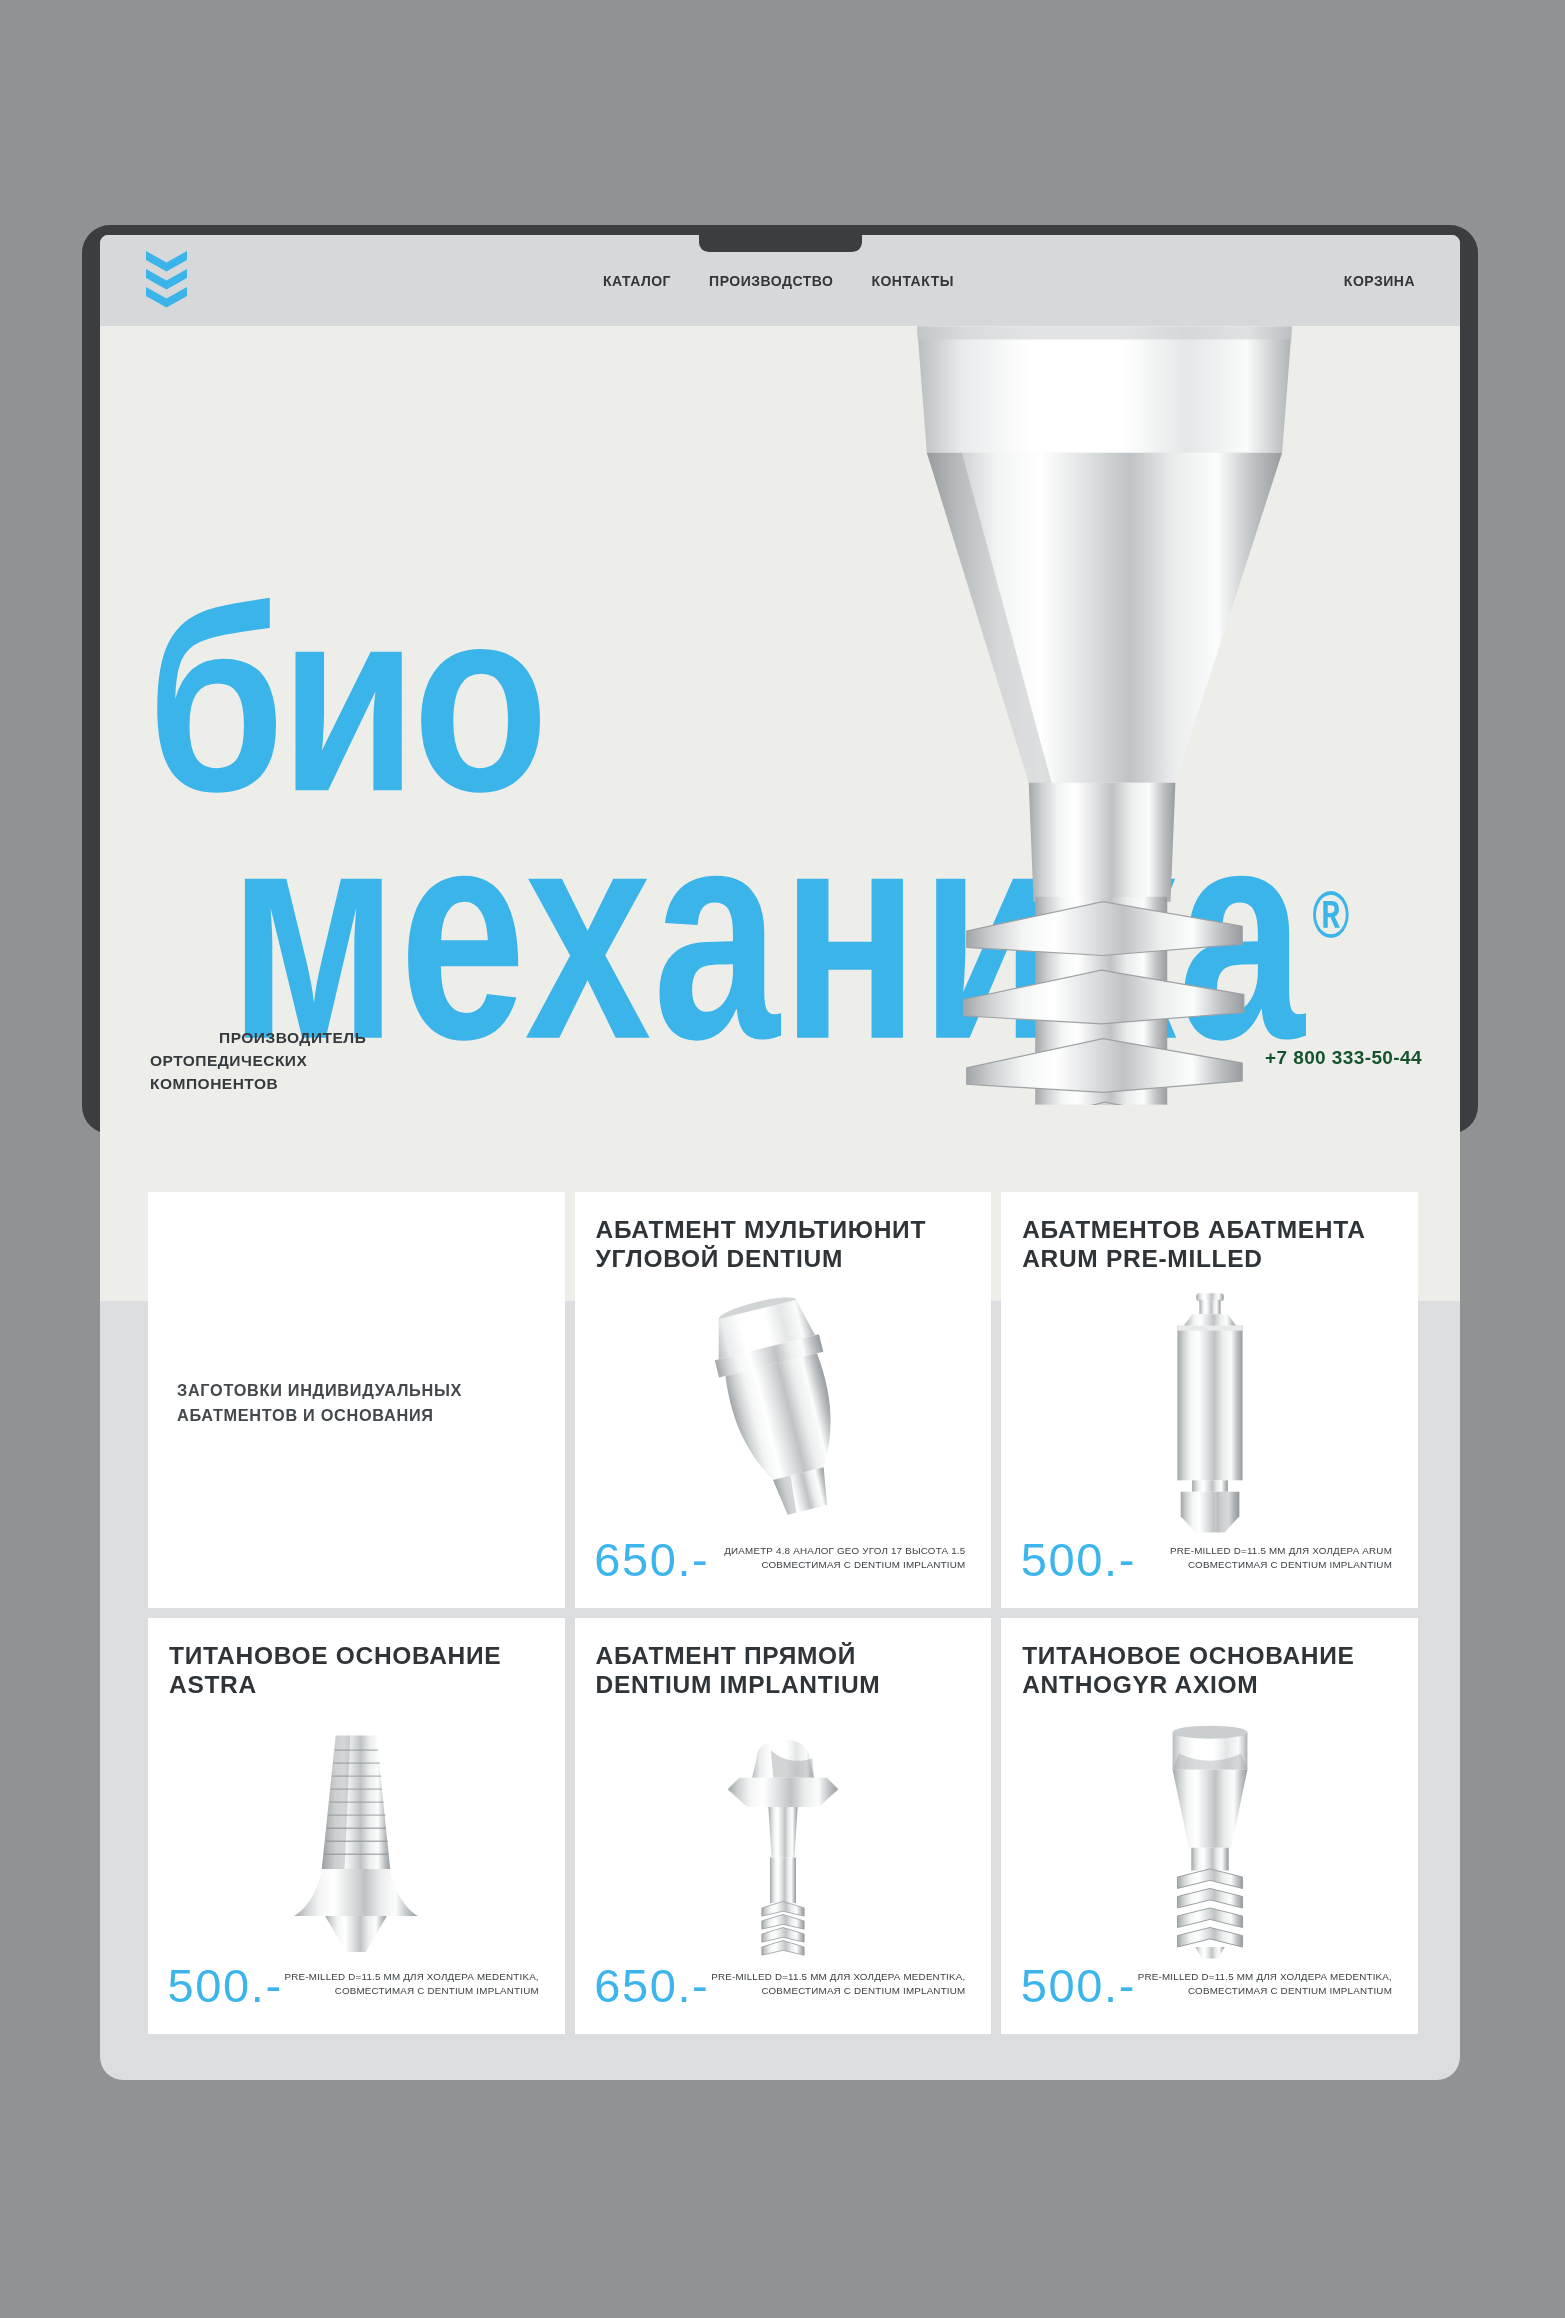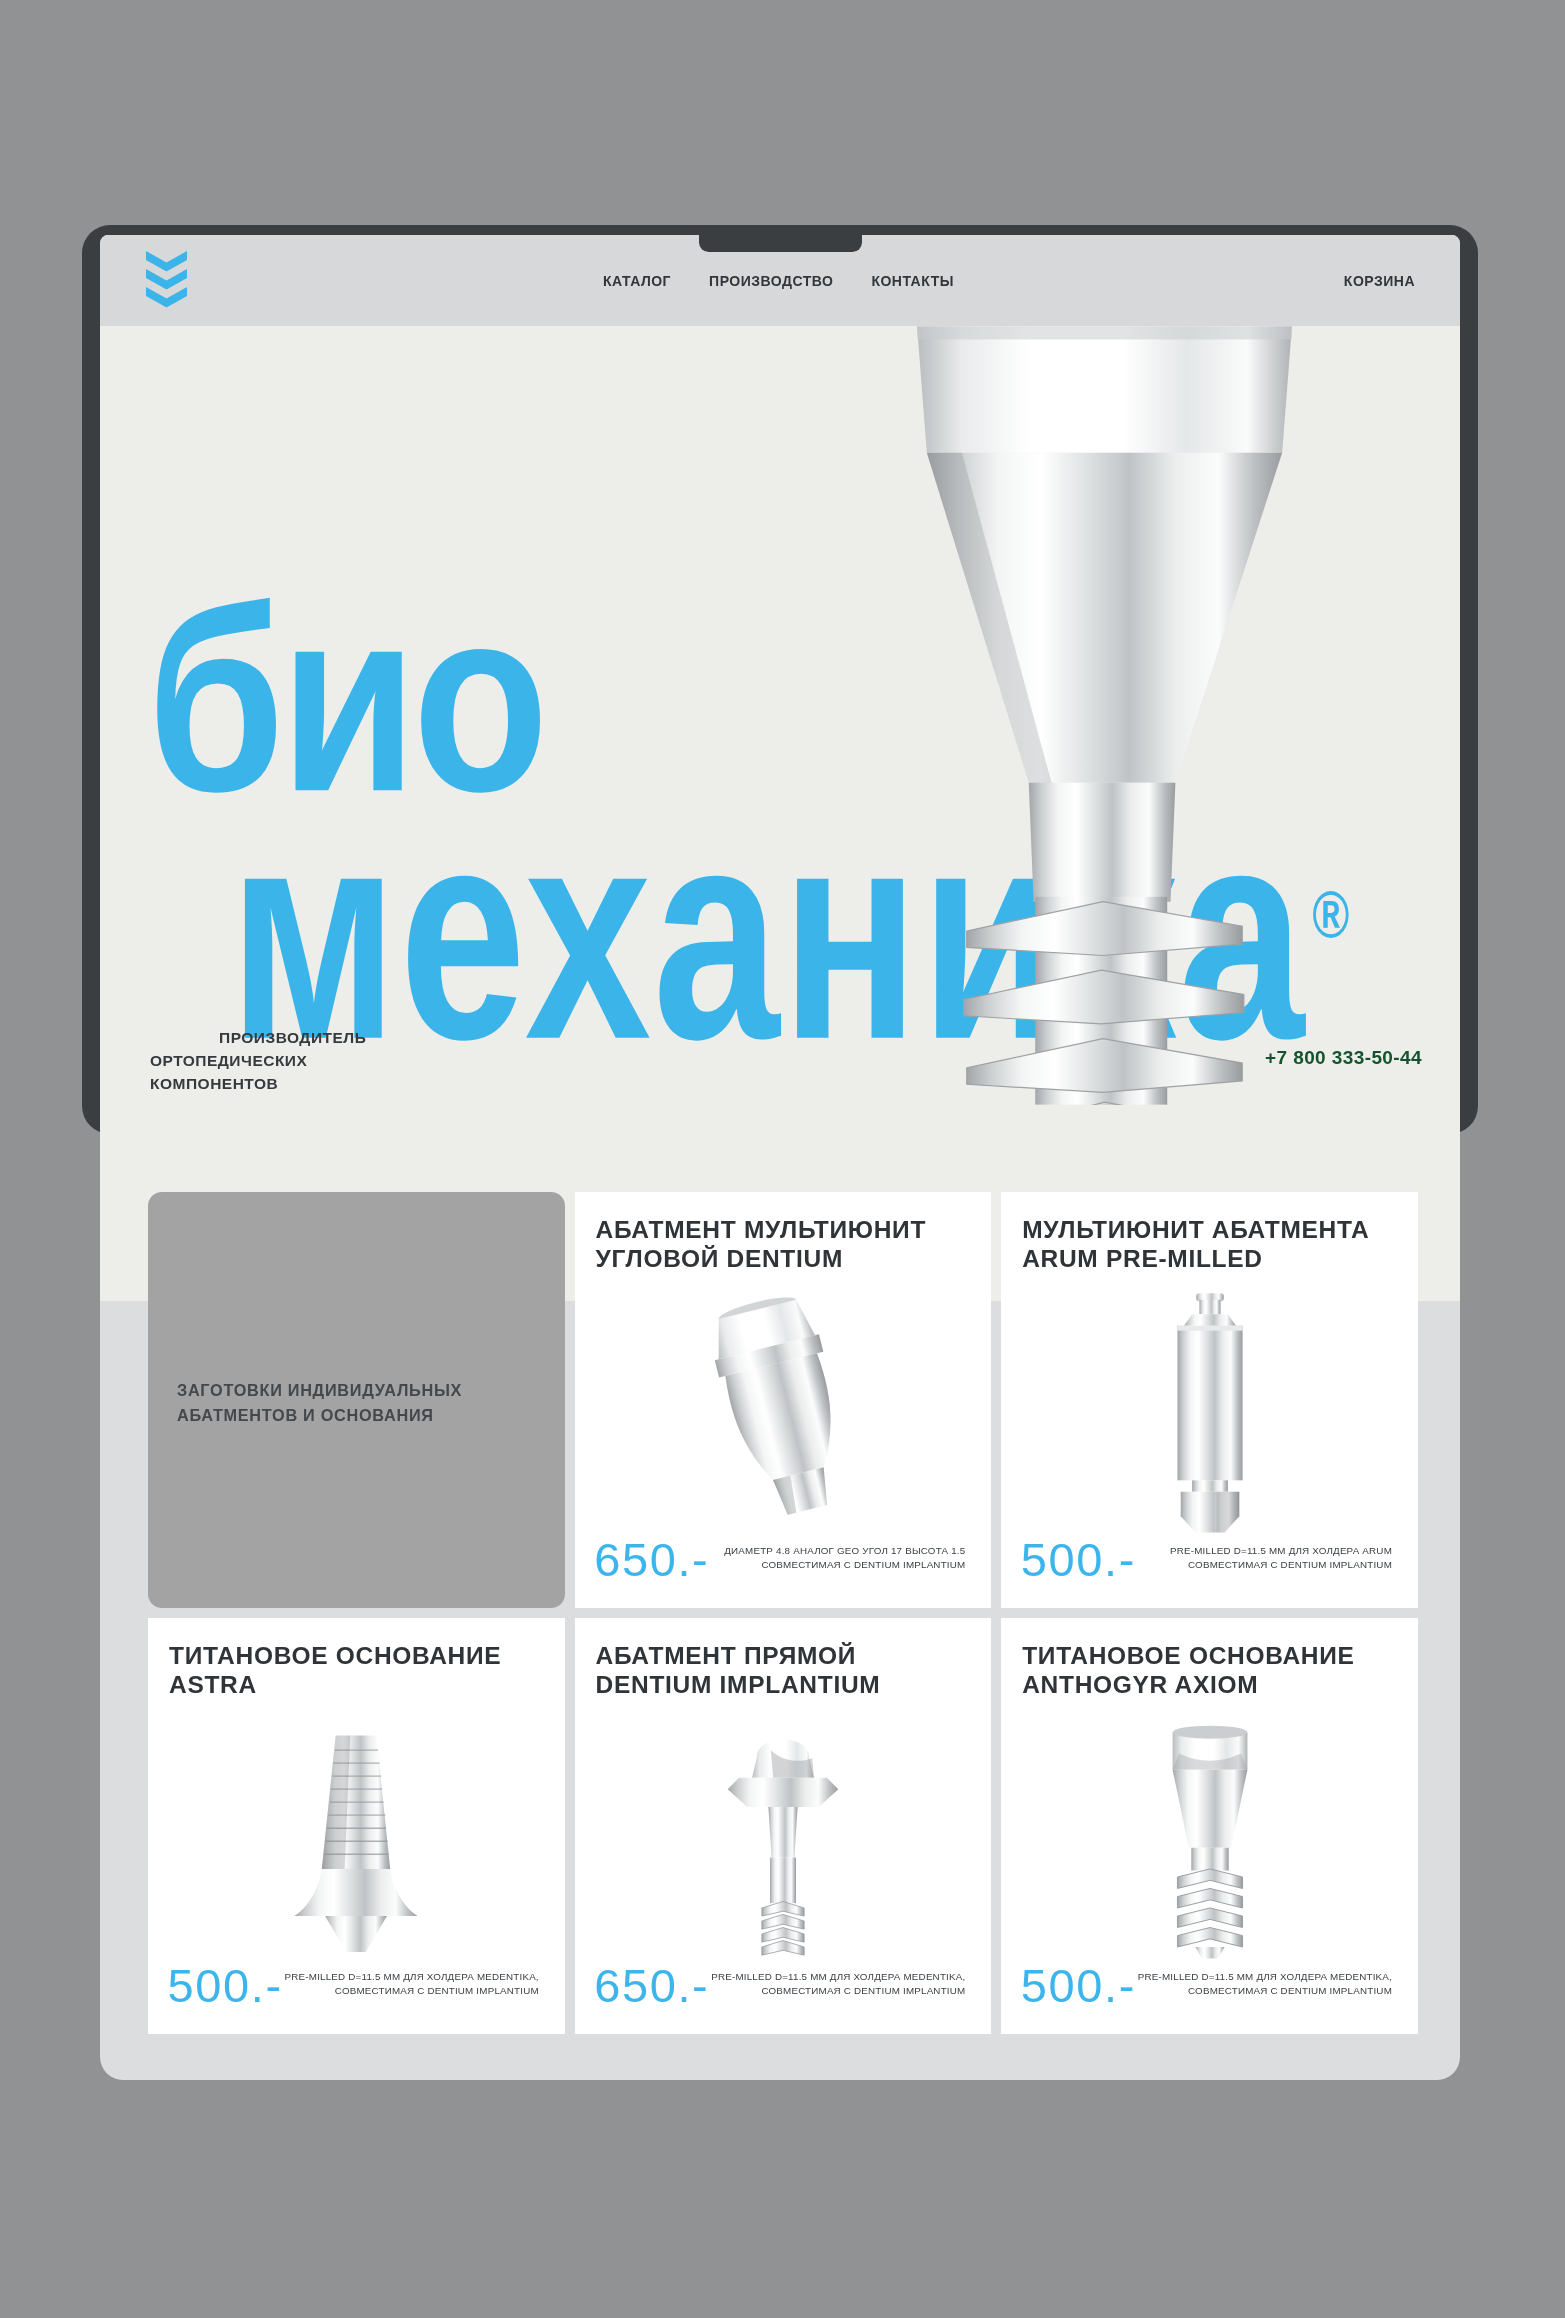--- a/index.html
+++ b/index.html
@@ -63,21 +63,21 @@
   }
   .implant{position:absolute;left:813px;top:0;width:383px;height:779px;z-index:2;}
   
   .catalog{
     position:absolute;left:48px;top:957px;width:1270px;
     display:grid;grid-template-columns:repeat(3,1fr);grid-auto-rows:416px;gap:9.8px;
   }
   .card{
     position:relative;background:#ffffff;overflow:hidden;cursor:pointer;
   }
-  .card.category{background:#a3a3a3;border-radius:14px;}
+  .card.category{background:#ffffff;}
   .category-label{
     position:absolute;left:29px;top:186px;
     font-size:16.3px;font-weight:700;line-height:24.5px;letter-spacing:0.7px;color:#43484c;
   }
   .card-title{
     position:absolute;left:21px;top:23px;right:19.6px;
     font-size:24.5px;font-weight:700;line-height:29px;letter-spacing:0.7px;color:#2e3438;
   }
   .product-img{
     position:absolute;left:50%;top:53%;transform:translate(-50%,-50%);
@@ -198,21 +198,21 @@
       </svg>
       <div class="price">650.-</div>
       <div class="spec">
         <div>ДИАМЕТР 4.8 АНАЛОГ GEO УГОЛ 17 ВЫСОТА 1.5</div>
         <div>СОВМЕСТИМАЯ С DENTIUM IMPLANTIUM</div>
       </div>
     </div>
 
     <div class="card">
       <div class="card-title">
-        <div>МУЛЬТИЮНИТ АБАТМЕНТА</div>
+        <div>АБАТМЕНТОВ АБАТМЕНТА</div>
         <div>ARUM PRE-MILLED</div>
       </div>
       <svg class="product-img" viewBox="0 0 220 320">
         <rect x="93" y="14" width="34" height="10" rx="4" fill="url(#metal)"></rect>
         <rect x="97" y="22" width="26" height="18" fill="url(#metal)"></rect>
         <polygon fill="url(#metal)" points="88,40 132,40 142,54 78,54"></polygon>
         <rect x="70" y="54" width="80" height="190" fill="url(#metal)"></rect>
         <rect x="70" y="54" width="80" height="6" fill="#e7e9ea"></rect>
         <rect x="88" y="244" width="44" height="14" fill="url(#metal)"></rect>
         <path fill="url(#metal)" d="M74,258 L146,258 L146,288 L128,308 L92,308 L74,288 Z"></path>

